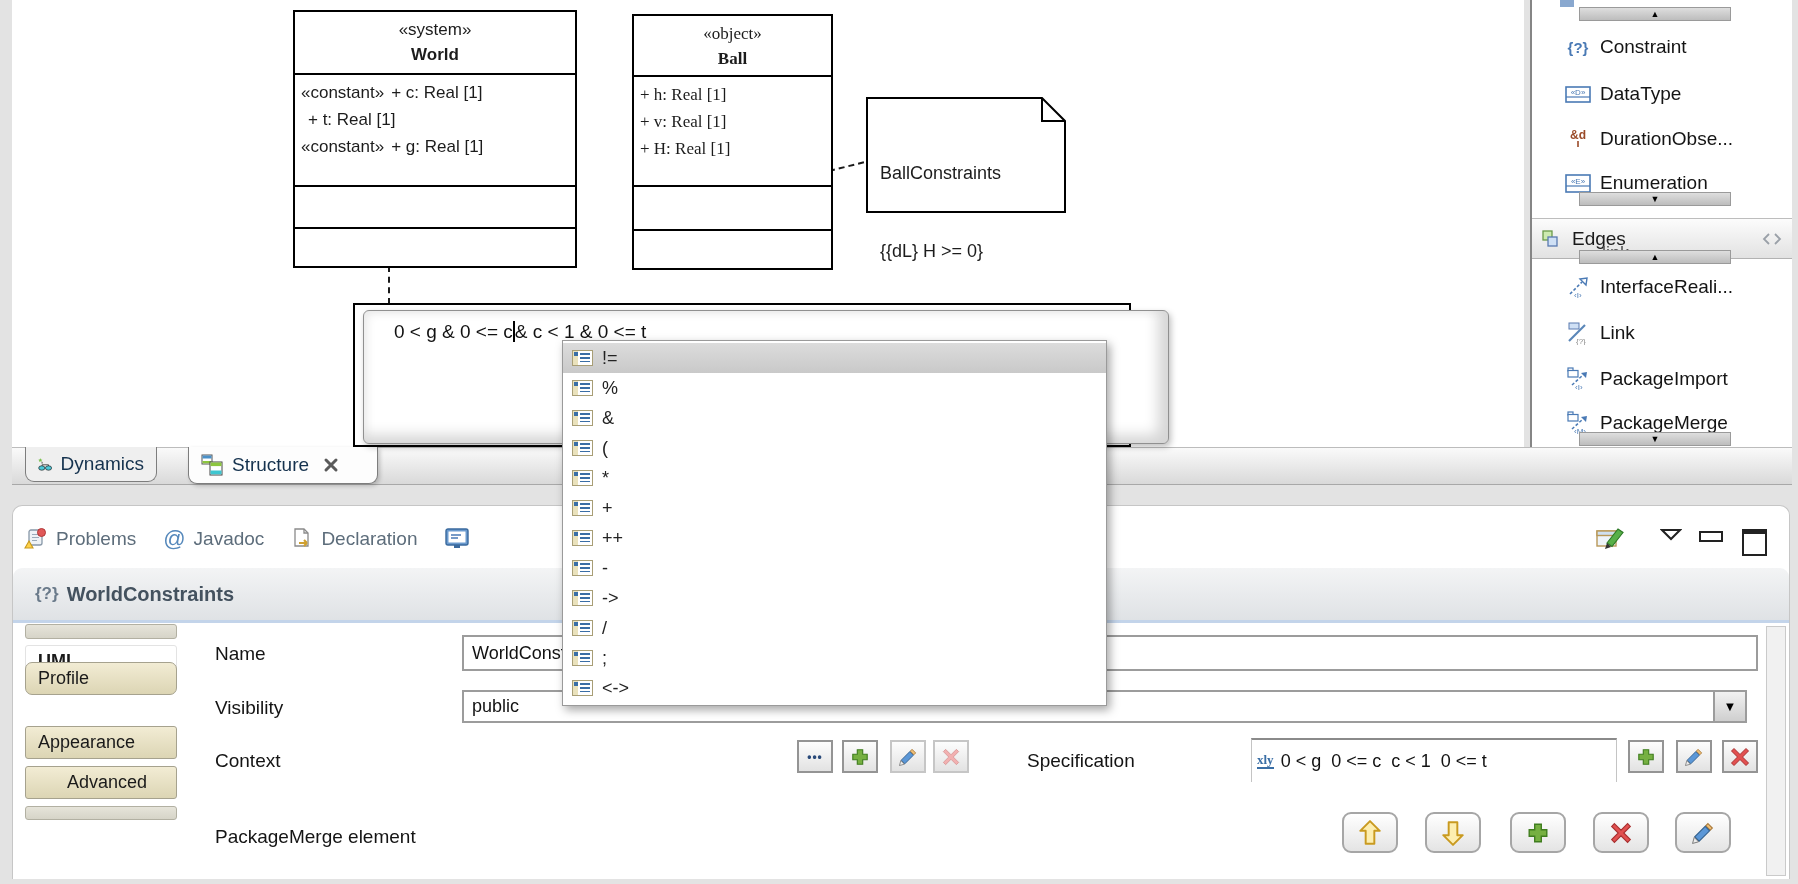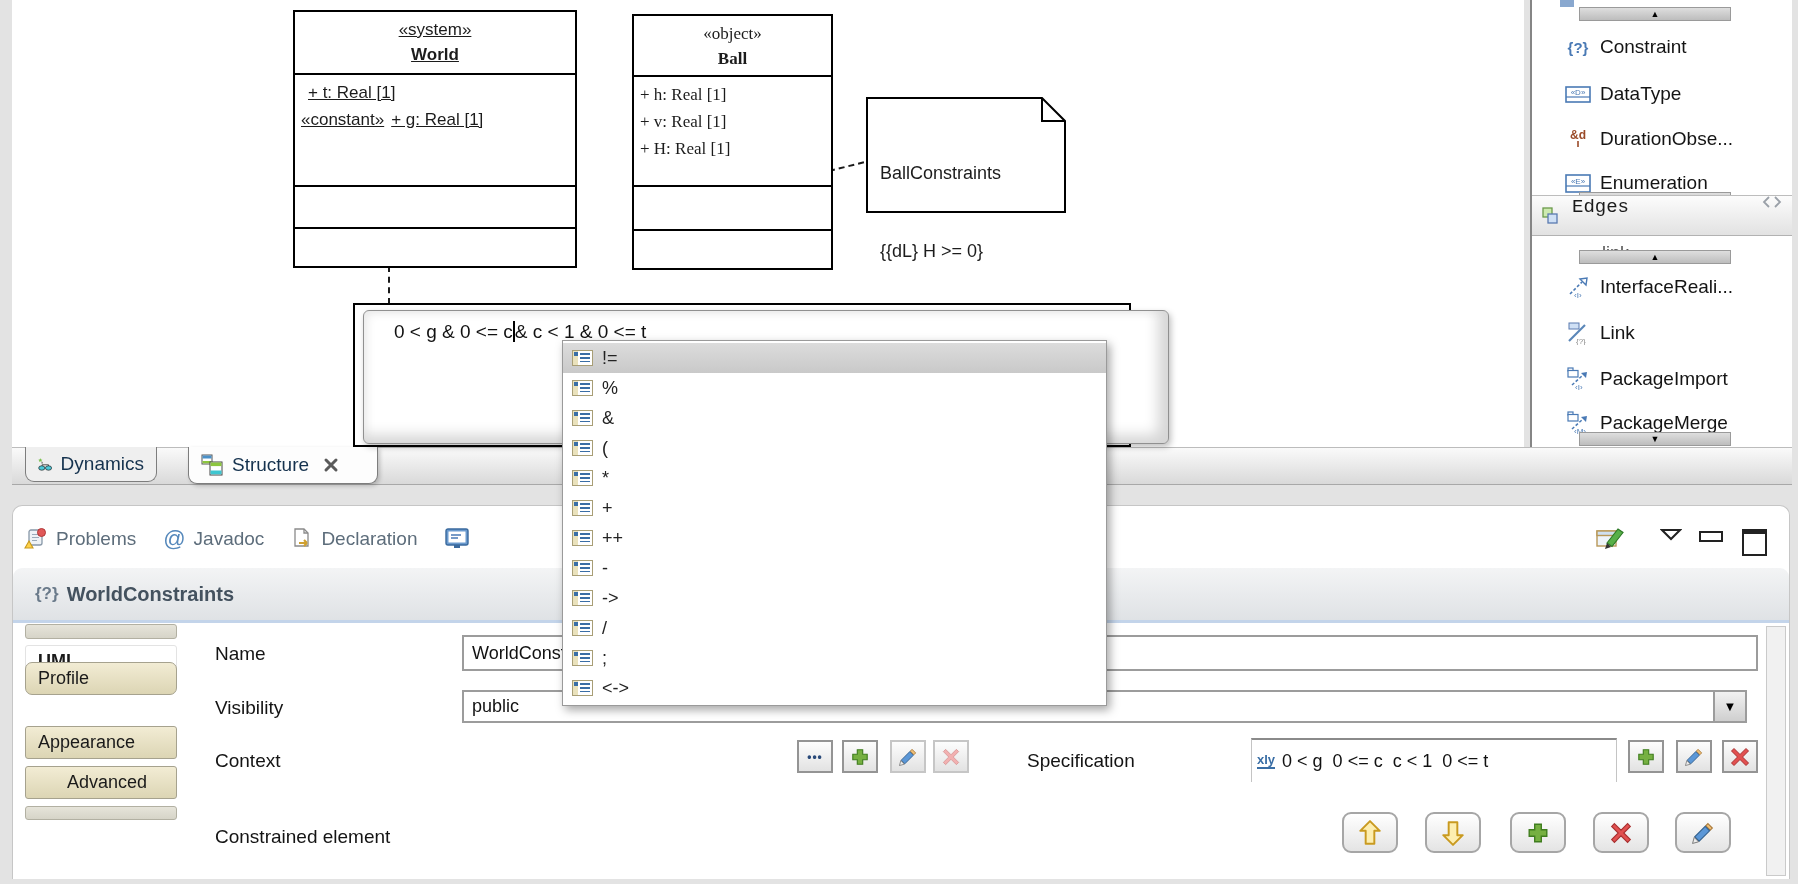--- a/index.html
+++ b/index.html
@@ -39,23 +39,23 @@
 
   
   .palette{left:1530px;top:0;width:262px;height:447px;background:#fff;border-left:2px solid #858585;box-sizing:border-box;}
   .pal-row{position:absolute;left:0;width:100%;display:flex;align-items:center;}
   .pal-ic{width:36px;margin-left:28px;display:flex;justify-content:center;align-items:center;flex:0 0 auto;}
   .pal-tx{font-size:19px;color:#141414;margin-left:4px;white-space:nowrap;}
   .pal-scroll{position:absolute;left:47px;width:150px;height:12px;border:1px solid #9a9a9a;
      background:linear-gradient(#dedede,#bdbdbd);display:flex;align-items:center;justify-content:center;
      font-size:9px;color:#000;line-height:1;}
   .braces{color:#4a7ab5;font-weight:bold;font-size:15px;}
-  .edges-header{position:absolute;left:0;top:195px;width:100%;height:41px;
+  .edges-header{position:absolute;left:0;top:218px;width:100%;height:41px;
      background:linear-gradient(#fcfcfc,#e2e2e2);border-top:1px solid #bdbdbd;border-bottom:1px solid #b2b2b2;
-     display:flex;box-sizing:border-box;font-family:Liberation Mono, monospace;}
+     display:flex;align-items:center;box-sizing:border-box;}
   .edges-label{font-size:19px;color:#1a1a1a;margin-left:8px;}
 
   
   .tabbar{left:12px;top:447px;width:1780px;height:38px;background:linear-gradient(#fafafa,#d9d9d9);
      border-top:1px solid #bcbcbc;border-bottom:1px solid #a8a8a8;box-sizing:border-box;}
   .etab{position:absolute;display:flex;align-items:center;gap:8px;border:1px solid #7d7d7d;border-top:none;
      border-radius:0 0 9px 9px;padding:0 12px;box-sizing:border-box;font-size:19px;color:#15324e;}
 
   
   .panel{left:12px;top:505px;width:1778px;height:374px;background:#fff;border:1px solid #c6c6c6;
@@ -77,44 +77,45 @@
      background:linear-gradient(#fdfdfd,#e2e2e2);border:2px solid #949494;
      display:flex;align-items:center;justify-content:center;}
   .sqbtn.dis{border-color:#c6c6c6;}
   .bigbtn{position:absolute;width:56px;height:41px;box-sizing:border-box;z-index:7;border-radius:9px;
      background:linear-gradient(#ffffff,#e4e4e4);border:2px solid #a6a6a6;
      display:flex;align-items:center;justify-content:center;}
   .dots{color:#2a4a7a;font-weight:bold;font-size:12px;letter-spacing:1px;}
   .spec-list{position:absolute;left:1251px;top:738px;width:366px;height:44px;background:#fff;z-index:7;
      border-top:2px solid #8a8a8a;border-left:1px solid #c4c4c4;border-right:1px solid #c4c4c4;
      display:flex;align-items:center;padding-left:5px;box-sizing:border-box;gap:7px;}
-  .xly{font-size:13px;font-weight:bold;color:#3a6ea5;border-bottom:2px solid #3a6ea5;line-height:1.1;}
+  .xly{font-size:13px;font-weight:bold;color:#3a6ea5;border-bottom:2px solid #3a6ea5;line-height:1.1;font-family:Liberation Serif, serif;}
   .spec-tx{font-size:18px;white-space:pre;color:#111;}
   .scrollbar{left:1766px;top:626px;width:20px;height:250px;background:#f1f1f1;border:1px solid #cacaca;z-index:7;box-sizing:border-box;}
   .winbtn{position:absolute;z-index:7;}
 </style>
 </head>
 <body>
 
 <div class="page">
 
   <div class="abs canvas"></div>
 
   <div class="abs conn-v" style="left:388px;top:266px;height:38px;"></div>
 
   <svg class="abs" style="left:829px;top:155px;z-index:2;" width="40" height="22">
     <line x1="0" y1="16" x2="40" y2="6" stroke="#1a1a1a" stroke-width="2" stroke-dasharray="6 4"></line>
   </svg>
 
-  <div class="abs klass" style="left:293px;top:10px;width:280px;height:254px;text-decoration:underline;">
+  <div class="abs klass" style="left:293px;top:10px;width:280px;height:254px;">
     <div class="khead" style="height:56px;">
       <div class="kst">«system»</div>
       <div class="kname">World</div>
     </div>
     <div class="kattrs" style="height:106px;">
+      <div><span class="pfx">«constant»</span><span>+ c: Real [1]</span></div>
       <div><span class="pfx"></span><span>+ t: Real [1]</span></div>
       <div><span class="pfx">«constant»</span><span>+ g: Real [1]</span></div>
     </div>
     <div class="kempty" style="height:40px;"></div>
     <div class="kempty2"></div>
   </div>
 
   <div class="abs klass" style="left:632px;top:14px;width:197px;height:252px;font-family:Liberation Serif, serif;">
     <div class="khead" style="height:54px;">
       <div class="kst">«object»</div>
@@ -392,21 +393,21 @@
       <path d="M9.6 3.2 l3.2 3.2 -7.6 7.6 -3.2 -3.2 z" fill="#5b97d7" stroke="#32608e" stroke-width=".8"></path>
       <path d="M1.6 11.2 l3.2 3.2 -4.4 1.2 z" fill="#ececec" stroke="#666" stroke-width=".6"></path>
     </svg>
   </div>
   <div class="sqbtn" style="left:1722px;top:740px;">
     <svg width="20" height="20" viewBox="0 0 16 16">
         <path d="M3.2 1.2 8 6 12.8 1.2 14.8 3.2 10 8 14.8 12.8 12.8 14.8 8 10 3.2 14.8 1.2 12.8 6 8 1.2 3.2 z" fill="#e25050" stroke="#a83030" stroke-width=".8"></path>
       </svg>
   </div>
 
-  <div class="flabel" style="left:215px;top:826px;">Constrained element</div>
+  <div class="flabel" style="left:215px;top:826px;">PackageMerge element</div>
   <div class="bigbtn" style="left:1342px;top:812px;">
     <svg width="22" height="26" viewBox="0 0 20 24">
         <path d="M10 1 L19 10 h-5 v12 H6 V10 H1 z" fill="#fdeeb0" stroke="#c99a20" stroke-width="1.8" stroke-linejoin="round"></path>
       </svg>
   </div>
   <div class="bigbtn" style="left:1425px;top:812px;">
     <svg width="22" height="26" viewBox="0 0 20 24" style="transform:rotate(180deg);">
         <path d="M10 1 L19 10 h-5 v12 H6 V10 H1 z" fill="#fdeeb0" stroke="#c99a20" stroke-width="1.8" stroke-linejoin="round"></path>
       </svg>
   </div>

